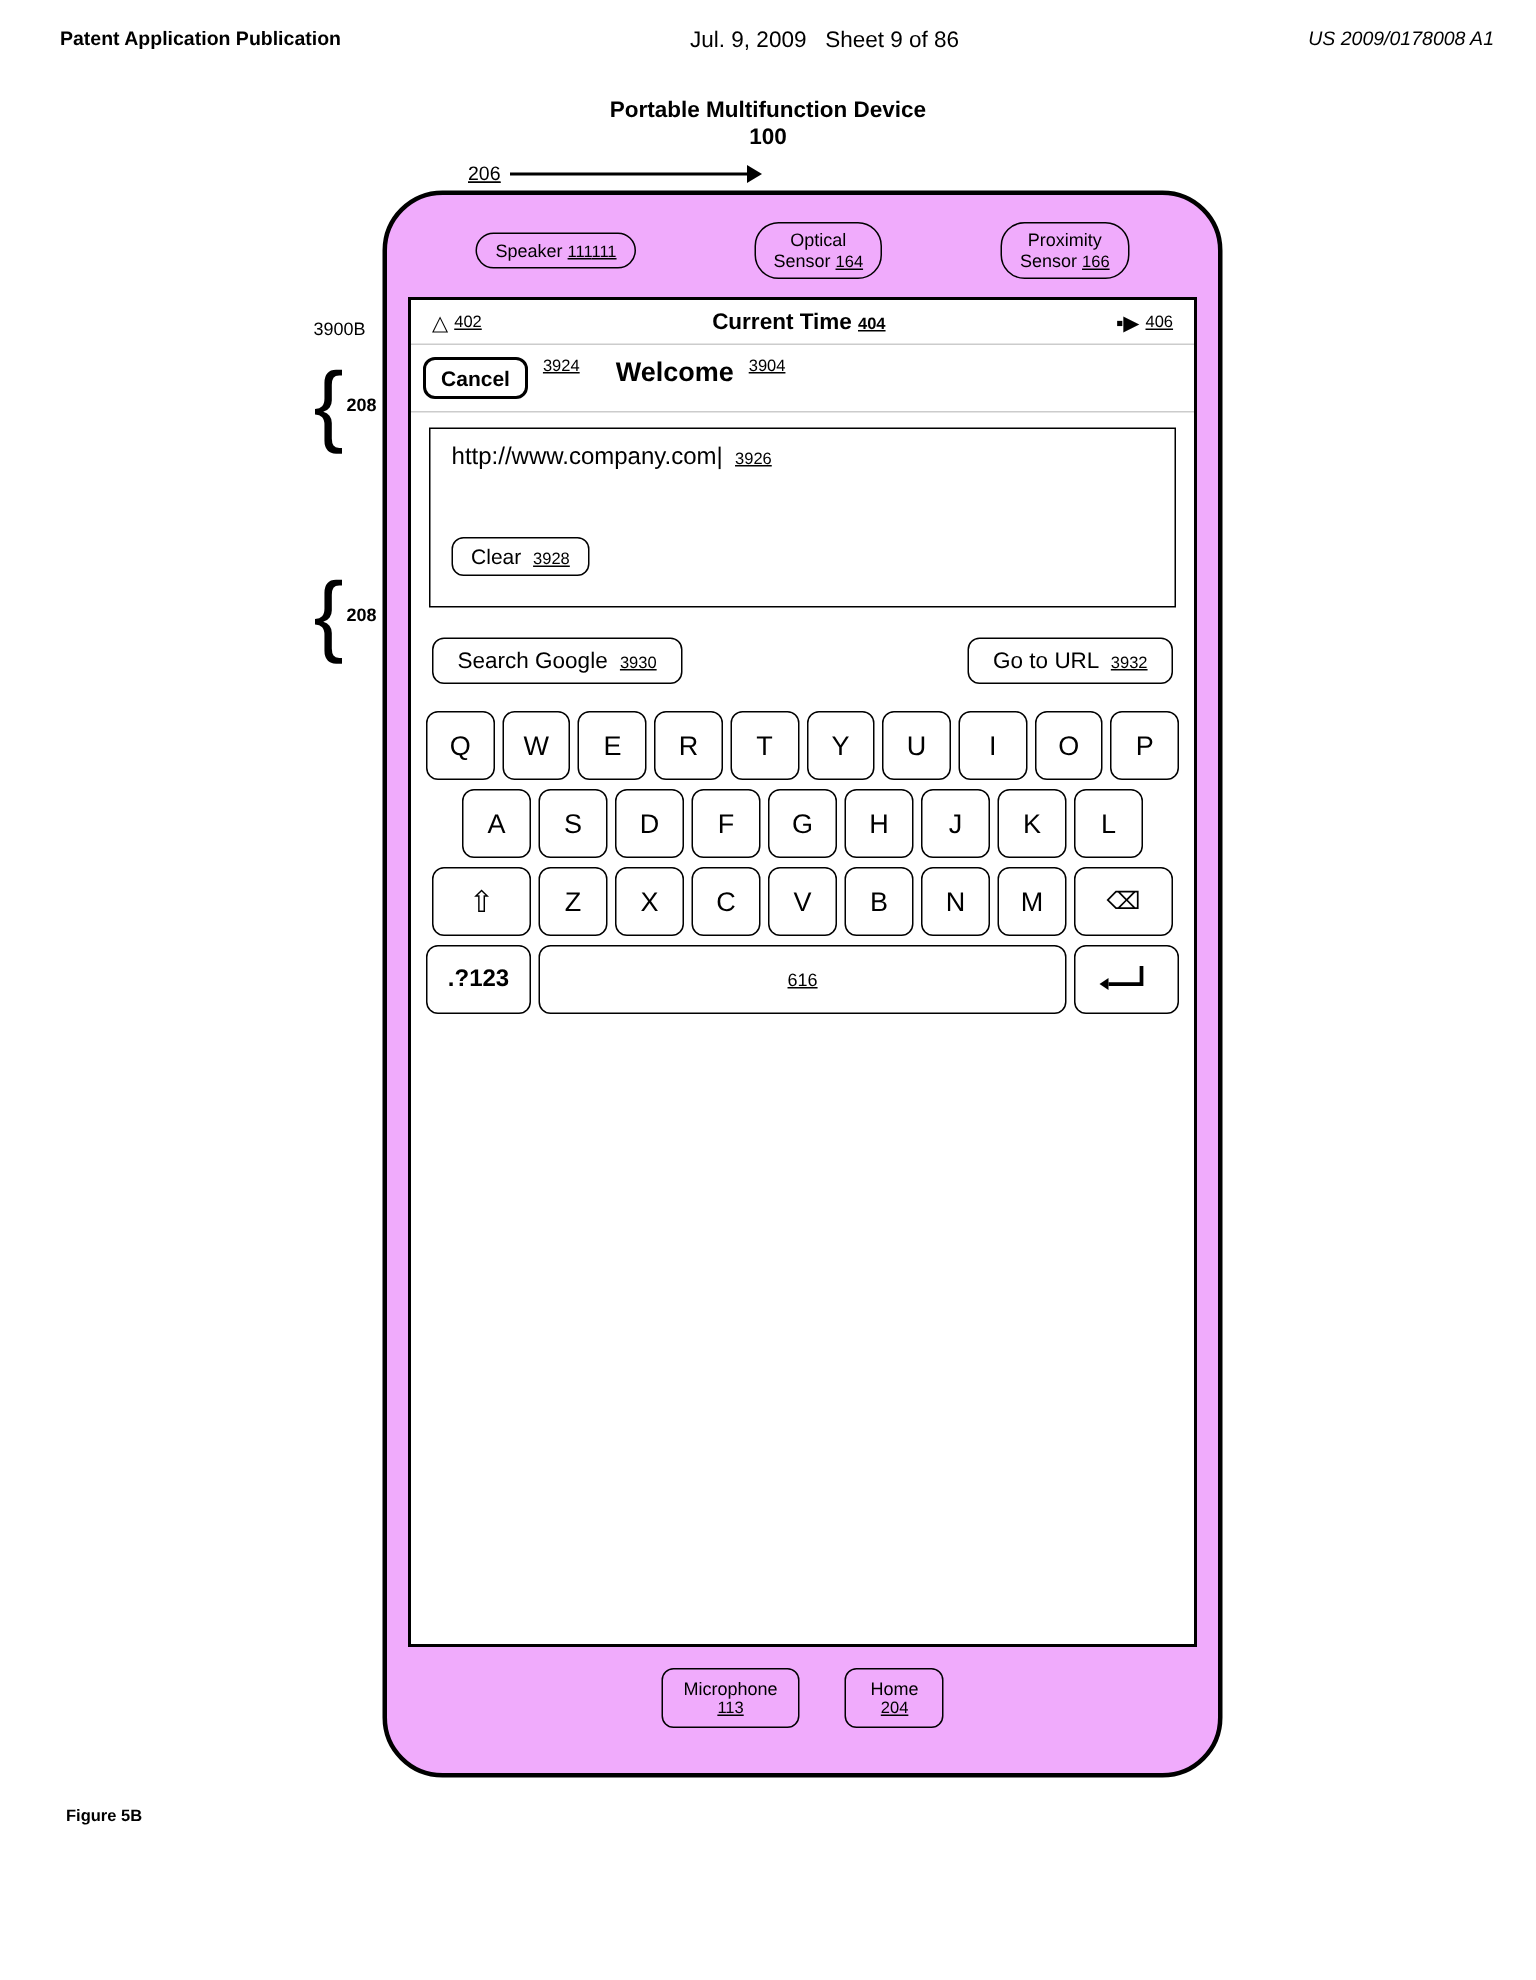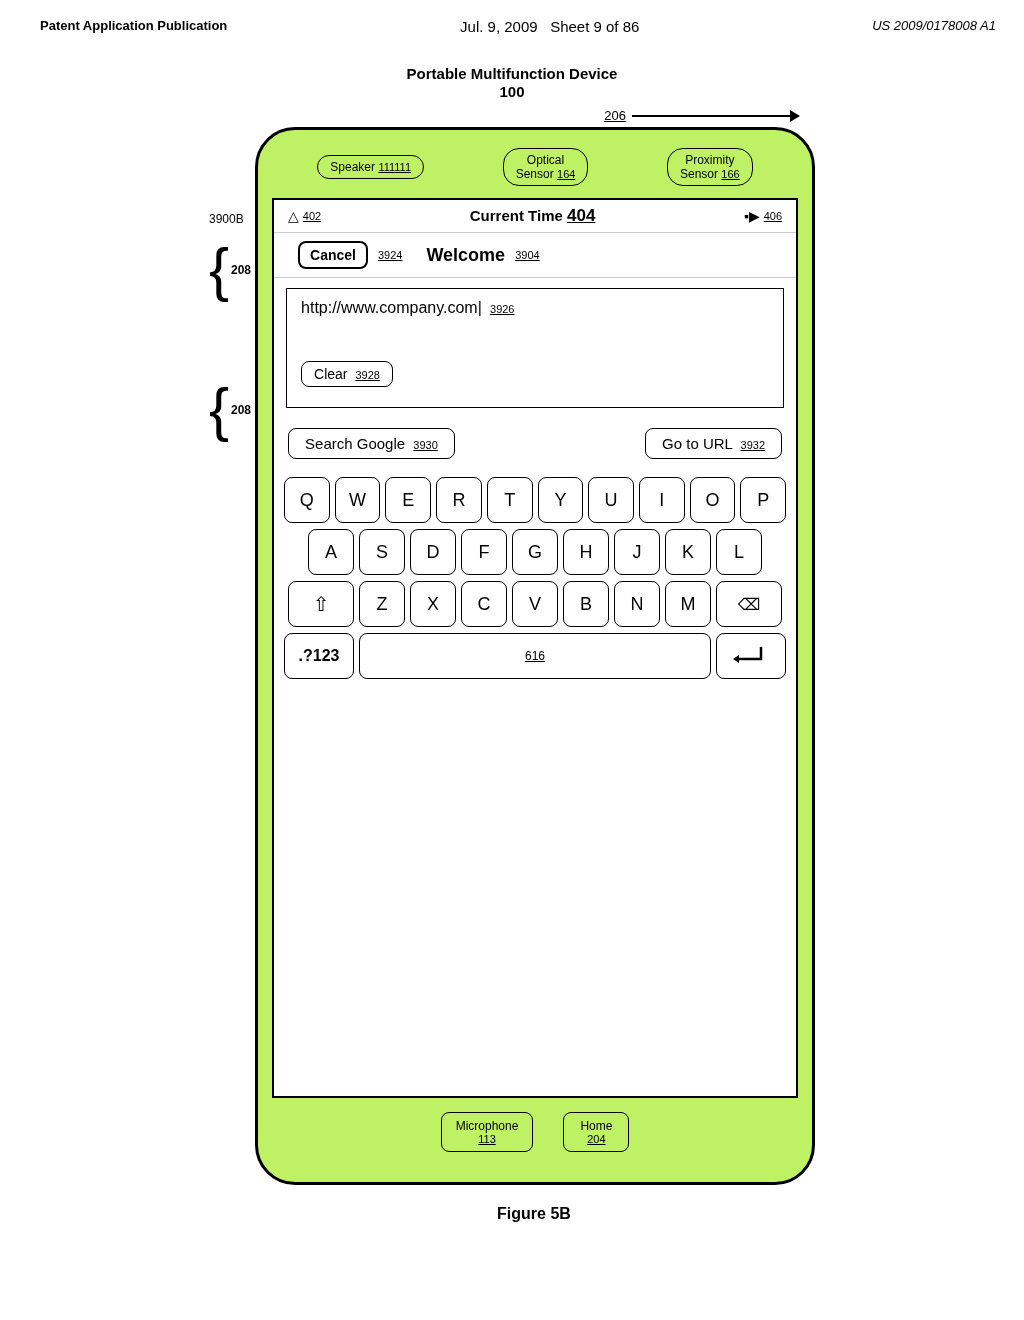--- a/index.html
+++ b/index.html
@@ -48,21 +48,21 @@
       align-items: flex-start;
       margin-top: 0px;
       position: relative;
     }
 
     
     .device {
       width: 560px;
       border: 3px solid #000;
       border-radius: 40px;
-      background: #bef264;
+      background: #f0abfc;
       position: relative;
       padding-bottom: 20px;
     }
 
     
     .device-top {
       padding: 18px 20px 10px 20px;
       display: flex;
       justify-content: space-around;
       align-items: center;
@@ -121,22 +121,21 @@
 
     .status-right {
       display: flex;
       align-items: center;
       gap: 4px;
     }
 
     
     .url-bar-area {
       display: flex;
-      align-items: center;
-      padding: 8px 24px;
+      padding: 8px 8px;
       gap: 10px;
       border-bottom: 1px solid #ccc;
     }
 
     .cancel-btn {
       border: 2px solid #000;
       border-radius: 8px;
       padding: 4px 10px;
       font-size: 14px;
       font-weight: bold;
@@ -247,22 +246,21 @@
     .mic-btn {
       border: 1.5px solid #000;
       border-radius: 8px;
       padding: 6px 14px;
       font-size: 12px;
       text-align: center;
     }
 
     
     .figure-caption {
-      text-align: center;
-      font-size: 16px;
+      font-size: 11px;
       font-weight: bold;
       margin-top: 16px;
       padding-left: 44px;
     }
 
     .underline-ref {
       text-decoration: underline;
     }
 
     .ref-num {
@@ -283,21 +281,21 @@
 </div>
 
 <div class="title-area">
   <div>
     <span style="font-weight:bold;font-size:15px;">Portable Multifunction Device</span>
   </div>
   <div style="font-weight:bold;font-size:15px;">100</div>
 </div>
 
 <div style="display:flex;justify-content:center;margin-bottom:4px;position:relative;">
-  <div style="position:relative;width:560px;display:flex;justify-content:flex-end;padding-left:80px;text-decoration:underline;">
+  <div style="position:relative;width:560px;display:flex;justify-content:flex-start;padding-left:80px;text-decoration:underline;">
     <div style="display:flex;align-items:center;gap:0;">
       <span style="font-size:13px;text-decoration:underline;margin-right:6px;">206</span>
       <div style="width:160px;height:2px;background:#000;position:relative;">
         <div style="position:absolute;right:-8px;top:-5px;width:0;height:0;border-top:6px solid transparent;border-bottom:6px solid transparent;border-left:10px solid #000;"></div>
       </div>
     </div>
   </div>
 </div>
 
 <div class="outer-wrapper">
@@ -341,21 +339,21 @@
     </div>
 
     <div class="screen">
 
       <div class="status-bar">
         <div class="status-left">
           <span style="font-size:14px;">△</span>
           <span class="status-ref underline-ref" style="font-size:11px;">402</span>
         </div>
         <div class="status-center">
-          <span>Current Time</span> <span class="underline-ref" style="font-size:17px;">404</span>
+          <span>Current Time</span> <span class="underline-ref" style="font-size:11px;">404</span>
         </div>
         <div class="status-right">
           <span style="font-size:14px;">▪▶</span>
           <span class="underline-ref" style="font-size:11px;">406</span>
         </div>
       </div>
 
       <div class="url-bar-area">
         <div class="cancel-btn">Cancel</div>
         <span style="font-size:11px;text-decoration:underline;">3924</span>

